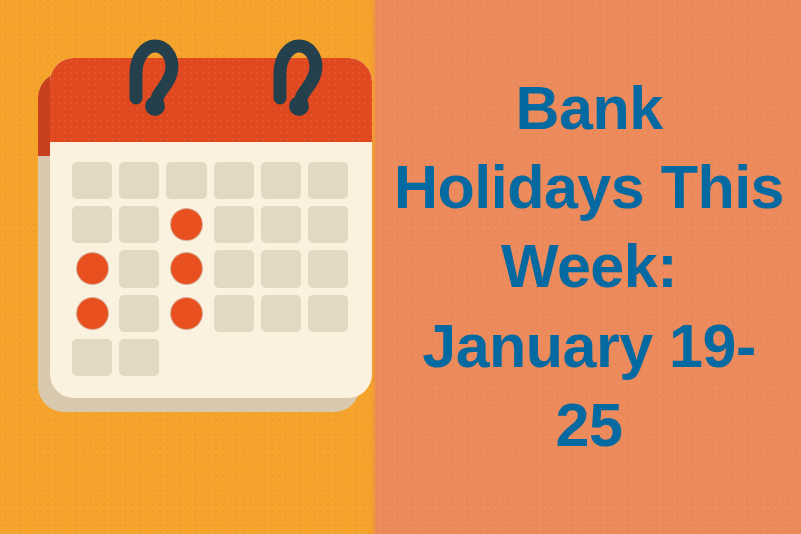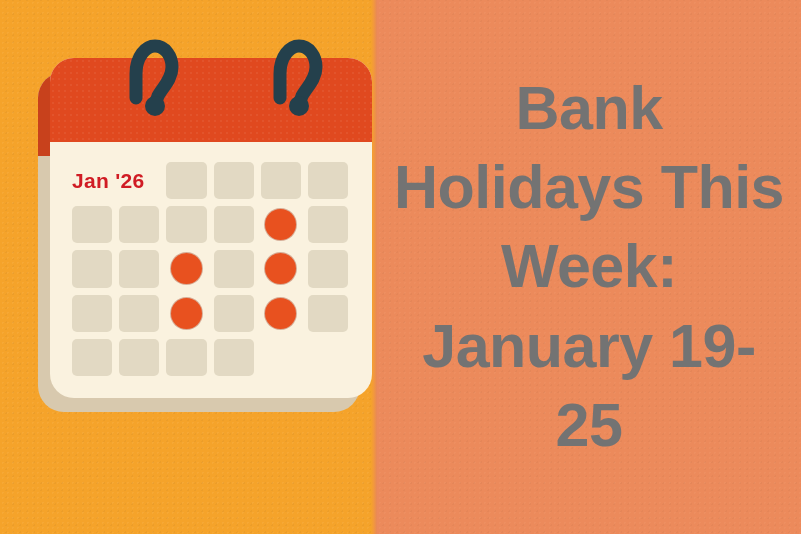--- a/index.html
+++ b/index.html
@@ -167,21 +167,21 @@
     width: 424px;
     height: 534px;
     display: flex;
     flex-direction: column;
     align-items: center;
     justify-content: center;
     padding: 0 14px;
     box-sizing: border-box;
   }
   .headline-text {
-    color: #737373;
+    color: #0369a1;
     font-size: 61px;
     font-weight: bold;
     line-height: 1.30;
     text-align: center;
     letter-spacing: -0.5px;
     word-break: break-word;
   }
 </style>
 </head>
 <body>
@@ -195,21 +195,20 @@
   <div class="calendar-wrap">
 
     <div class="cal-back"></div>
     <div class="cal-header-fold"></div>
 
     <div class="cal-front">
       <div class="cal-header"></div>
     </div>
 
     <div class="cal-grid">
-      <div class="month-label">Jan '26</div>
 
       <div class="cell"></div>
       <div class="cell"></div>
       <div class="cell"></div>
       <div class="cell"></div>
 
       <div class="cell"></div>
       <div class="cell"></div>
       <div class="cell"></div>
       <div class="cell"></div>

